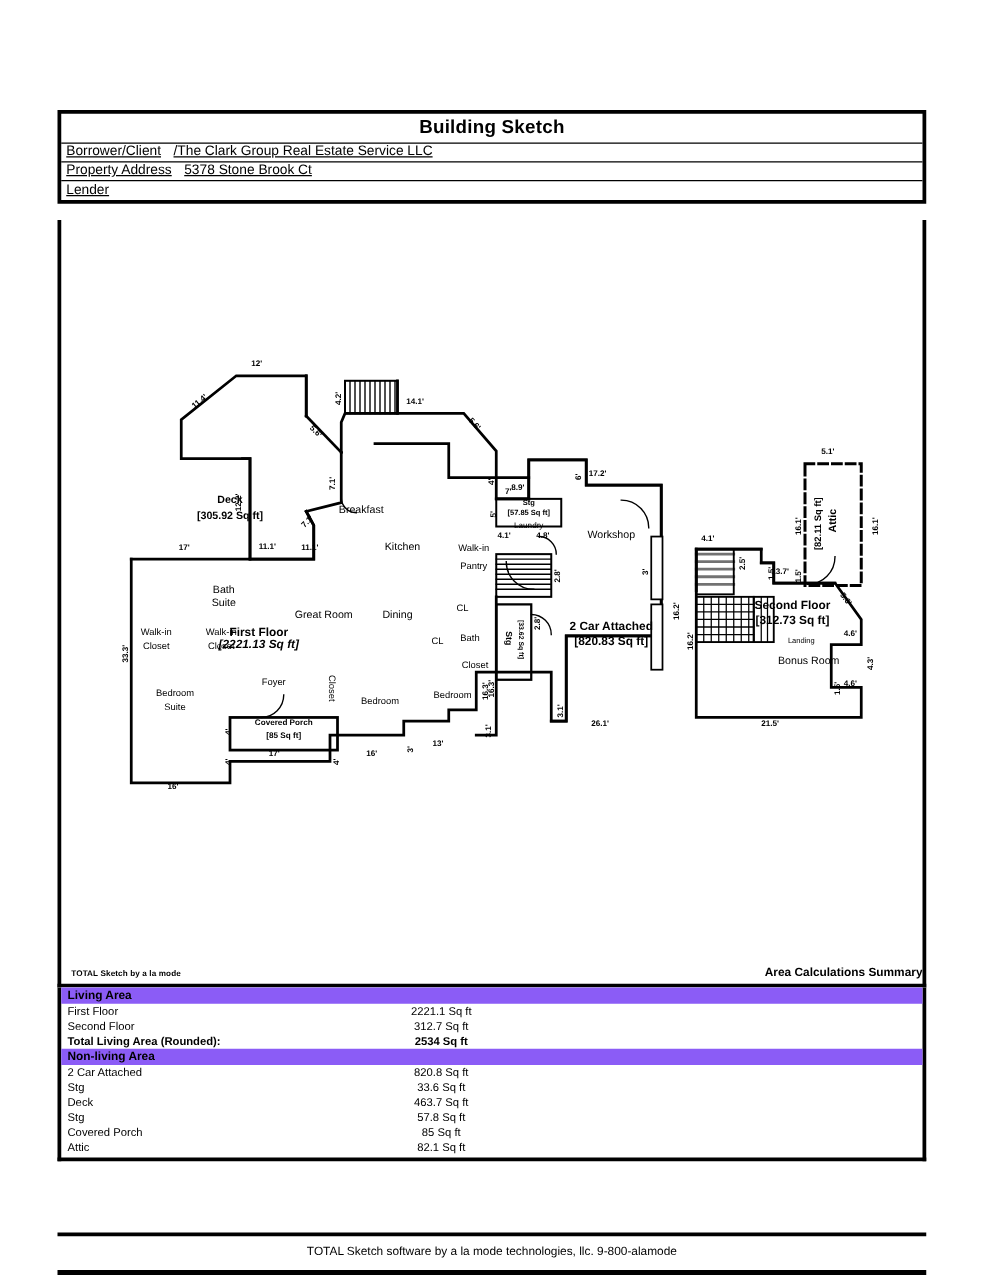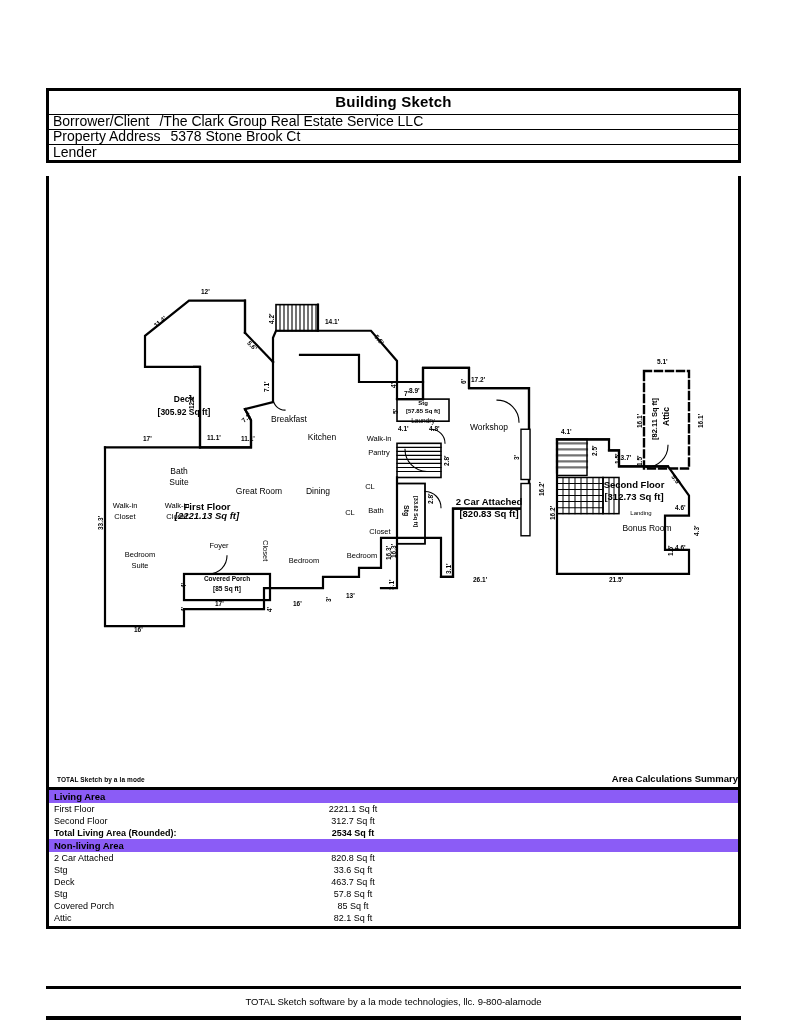--- a/index.html
+++ b/index.html
@@ -38,26 +38,27 @@
     font-size: 15px;
     letter-spacing: .2px;
     padding: 3px 0 4px 0;
     border-bottom: 1px solid #000;
     line-height: 1.05;
   }
   .hdr-row {
     display: flex;
     align-items: center;
     border-bottom: 1px solid #000;
-    font-size: 14px;
+    font-size: 11px;
     height: 15px;
     line-height: 15px;
     padding-left: 4px;
     box-sizing: border-box;
     white-space: nowrap;
+    text-decoration: underline;
   }
   .hdr-row:last-child { border-bottom: none; }
   .hdr-label { display: inline-block; }
   .hdr-val { display: inline-block; }
   .gap-1 { display:inline-block; width: 10px; }
 
   
   .sketch-box {
     position: absolute;
     left: 46px;
@@ -312,21 +313,21 @@
 
         <path d="M 597,290 A 22,22 0 0,0 619,268" stroke-width="1.1"></path>
 
         <path d="M 595,194 L 640,194 L 640,291 L 595,291 L 595,194" stroke-dasharray="7,4" stroke-width="2.4"></path>
       </g>
     </svg>
 
     <div class="room bold" style="left:100px; top:218px; width:70px;">Deck</div>
     <div class="room bold" style="left:82px; top:231px; width:106px; font-size:8.5px;">[305.92 Sq ft]</div>
 
-    <div class="room" style="left:200px; top:238px; width:80px;">Breakfast</div>
+    <div class="room" style="left:200px; top:226px; width:80px;">Breakfast</div>
     <div class="room" style="left:238px; top:256px; width:70px;">Kitchen</div>
     <div class="room" style="left:234px; top:310px; width:70px;">Dining</div>
     <div class="room" style="left:170px; top:310px; width:80px;">Great Room</div>
 
     <div class="room big" style="left:110px; top:325px; width:96px;">First Floor</div>
     <div class="room big" style="left:96px; top:334px; width:124px;font-style:italic;">[2221.13 Sq ft]</div>
 
     <div class="room" style="left:100px; top:290px; width:60px;">Bath</div>
     <div class="room" style="left:100px; top:301px; width:60px;">Suite</div>
 

